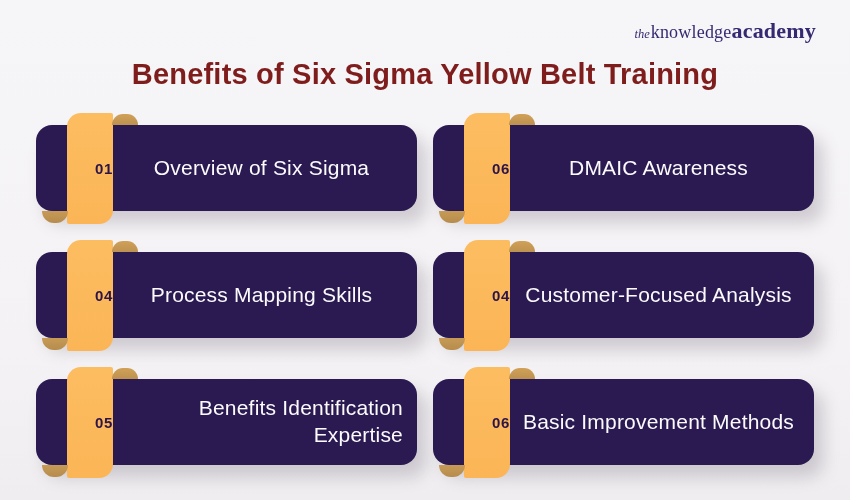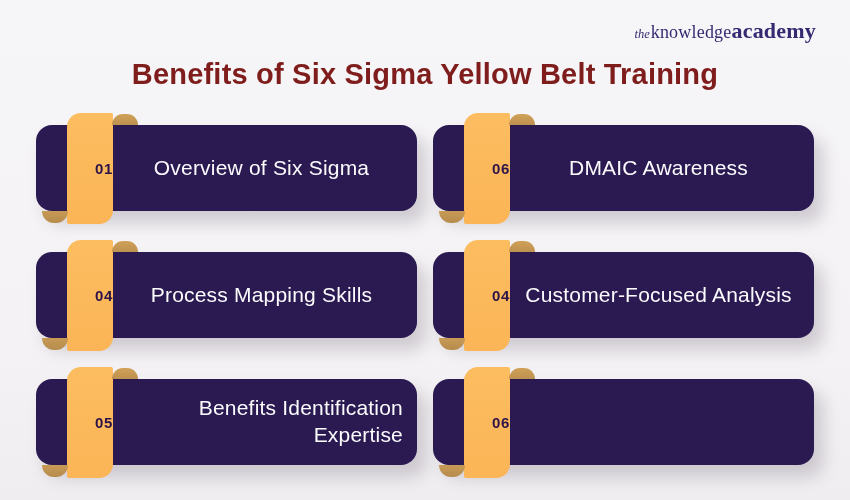--- a/index.html
+++ b/index.html
@@ -183,15 +183,16 @@
     </div>
     <div class="card-label">Benefits Identification Expertise</div>
   </div>
 
   <div class="card">
     <div class="ribbon">
       <div class="curl curl-top"></div>
       <div class="curl curl-bottom"></div>
       <span class="num">06</span>
     </div>
+    <div class="card-label">Basic Improvement Methods</div>
   </div>
 
 </div>
 
 </body></html>

